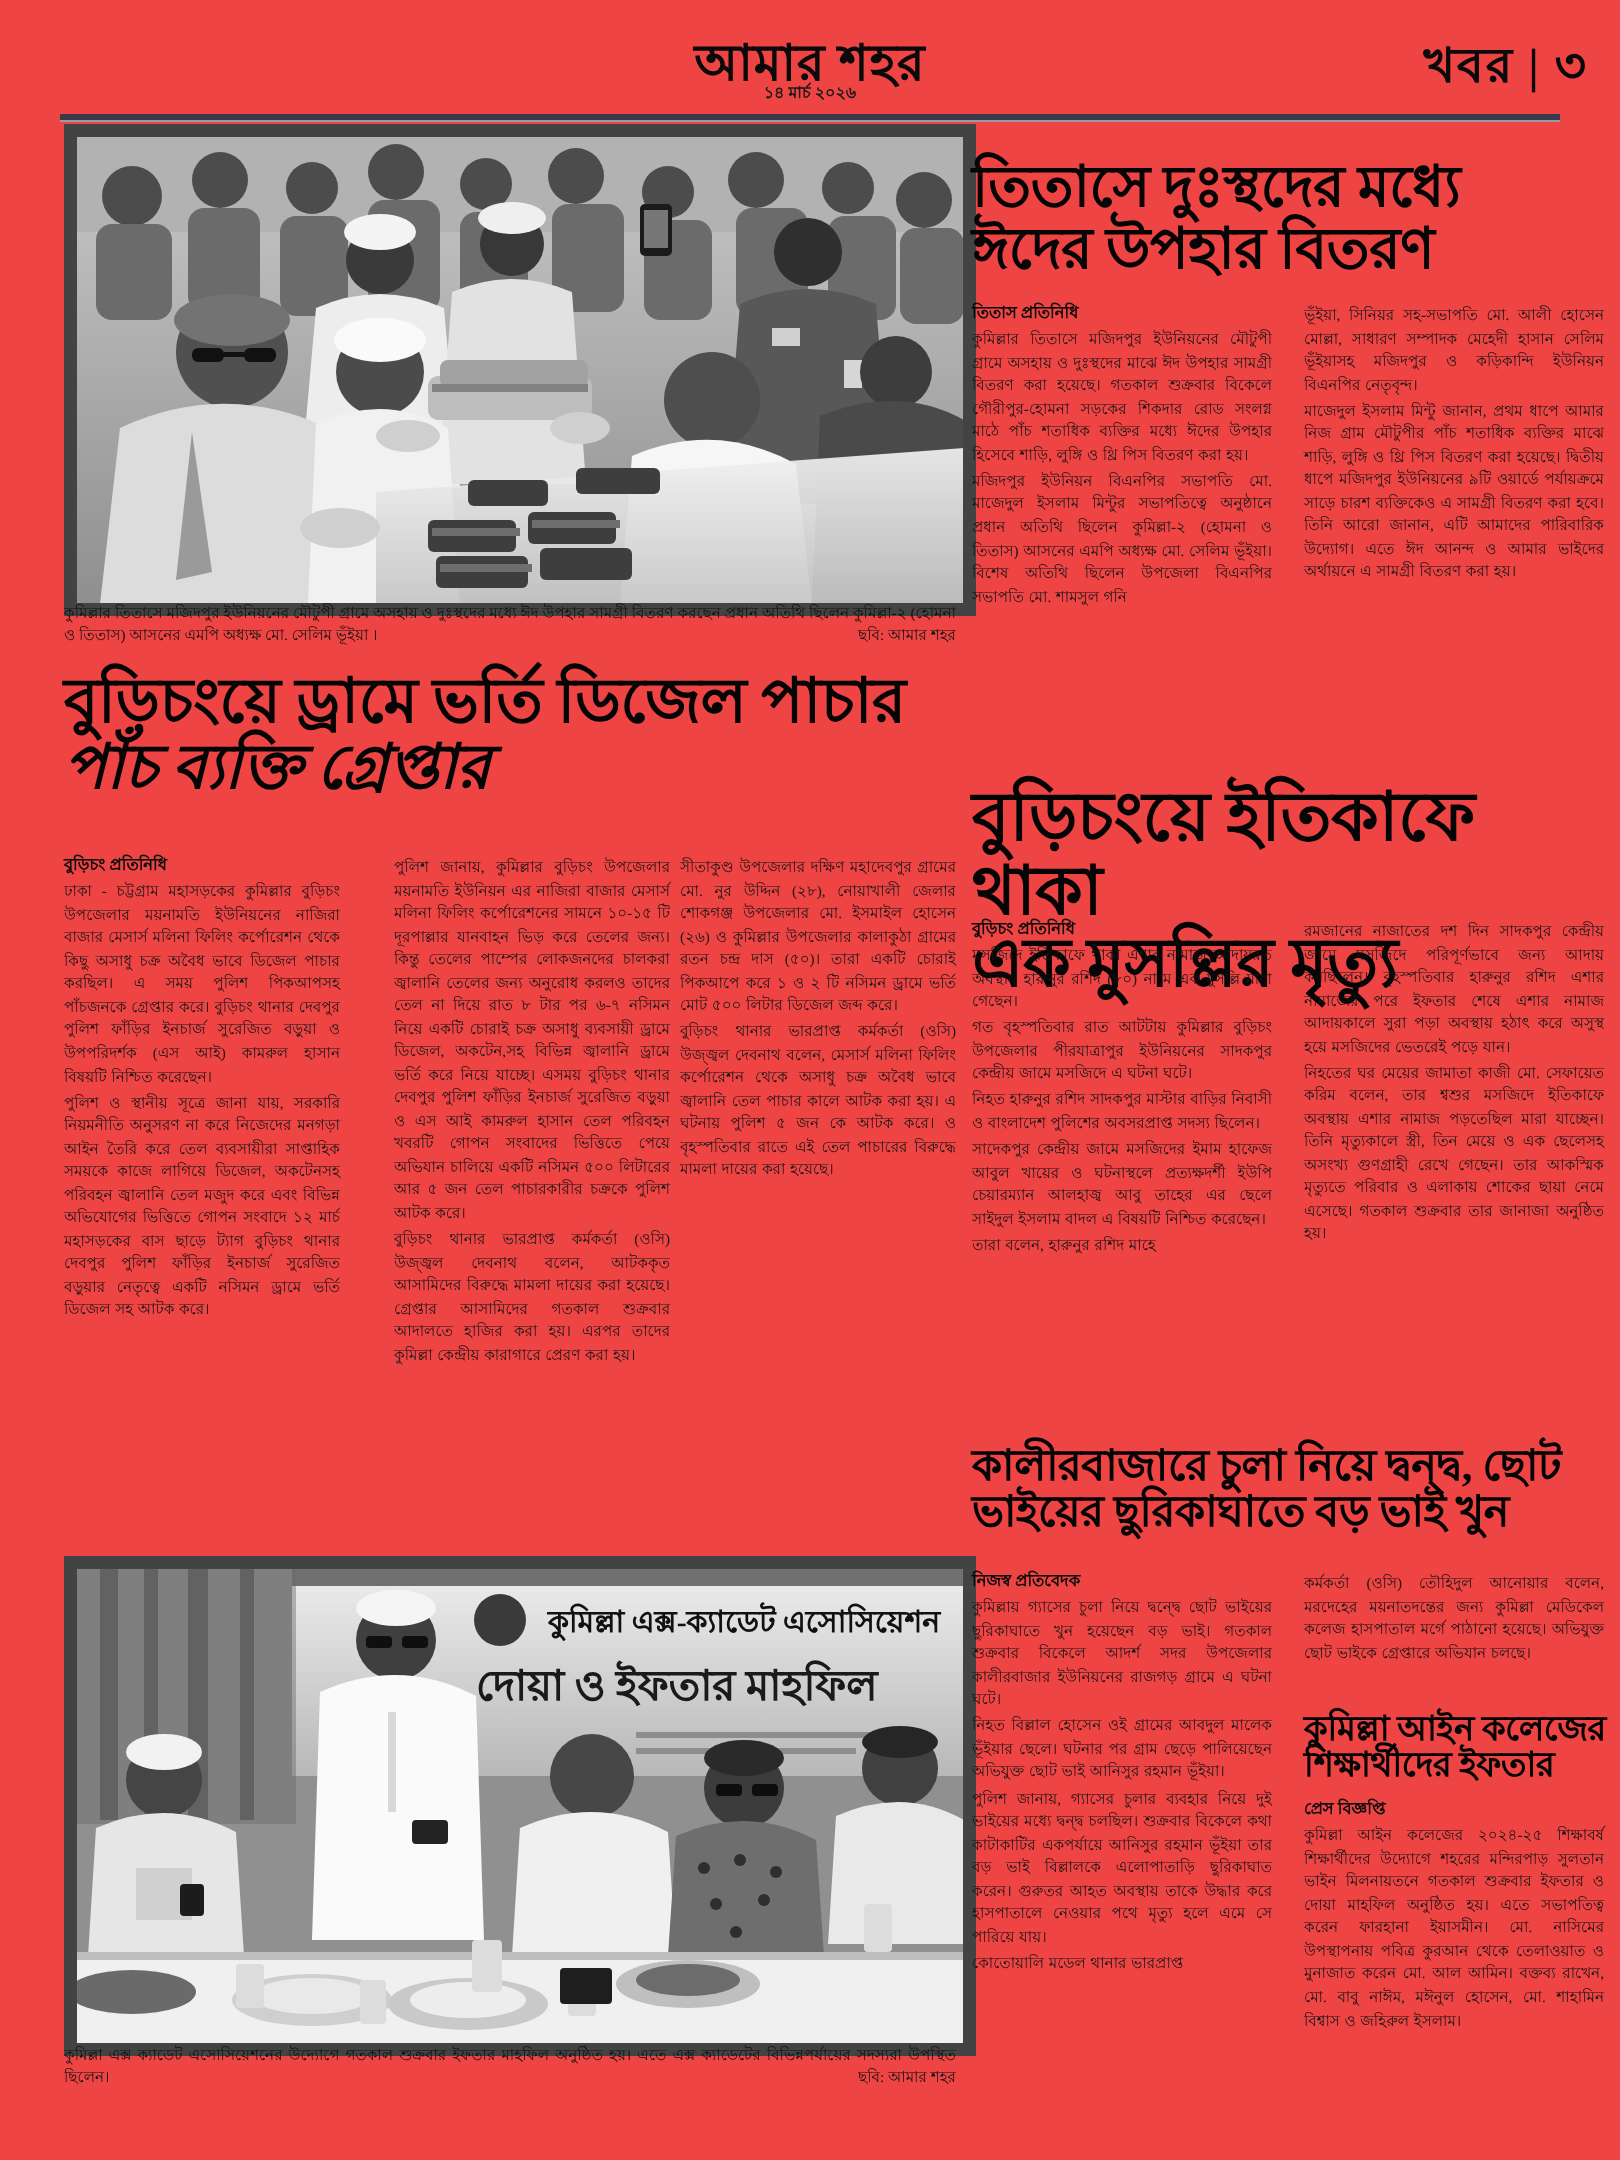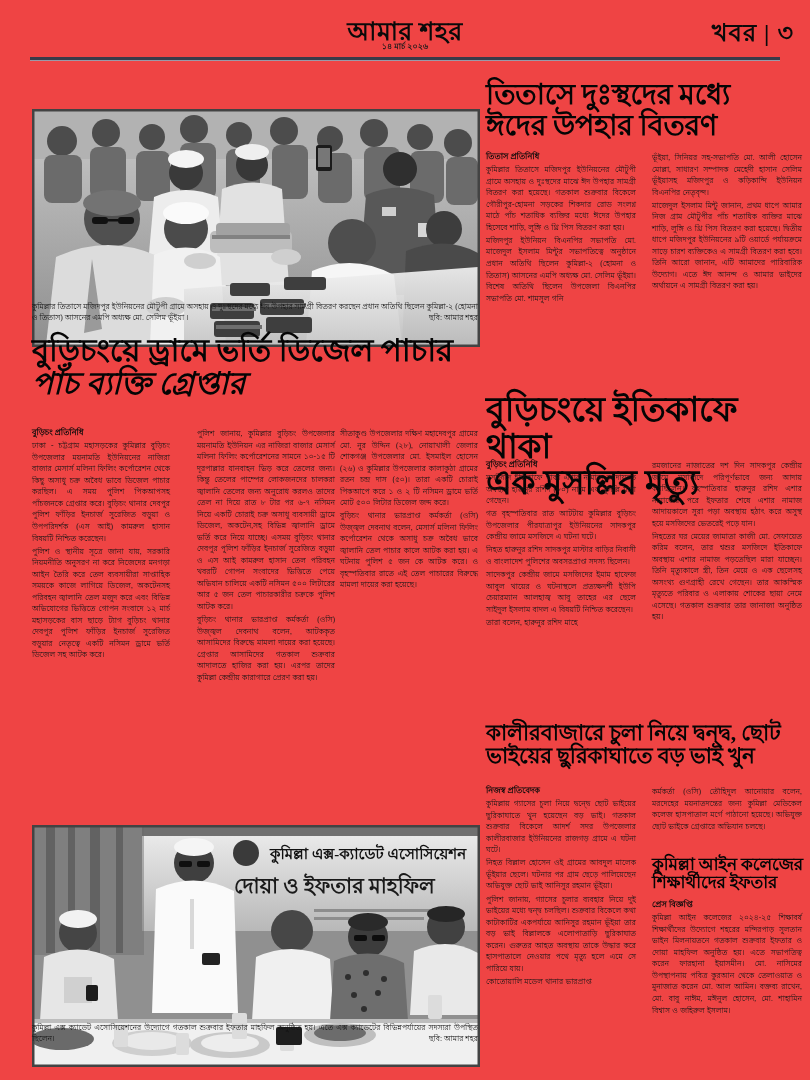--- a/index.html
+++ b/index.html
@@ -103,23 +103,22 @@
   .credit {
     float: right;
     font-weight: normal;
   }
 
   
   .photo {
     position: absolute;
     overflow: hidden;
     background: #d8d8d8;
-    border: 2px solid #14532d;
+    border: 6px solid #14532d;
     filter: grayscale(100%);
-    margin-top: 47px;
   }
   .photo svg { display: block; width: 100%; height: 100%; }
 
   
   #photo-titas { left: 32px; top: 62px; width: 444px; height: 234px; }
   #cap-titas { position: absolute; left: 32px; top: 301px; width: 446px; }
 
   #hl-diesel {
     position: absolute;
     left: 32px; top: 334px; width: 446px;

